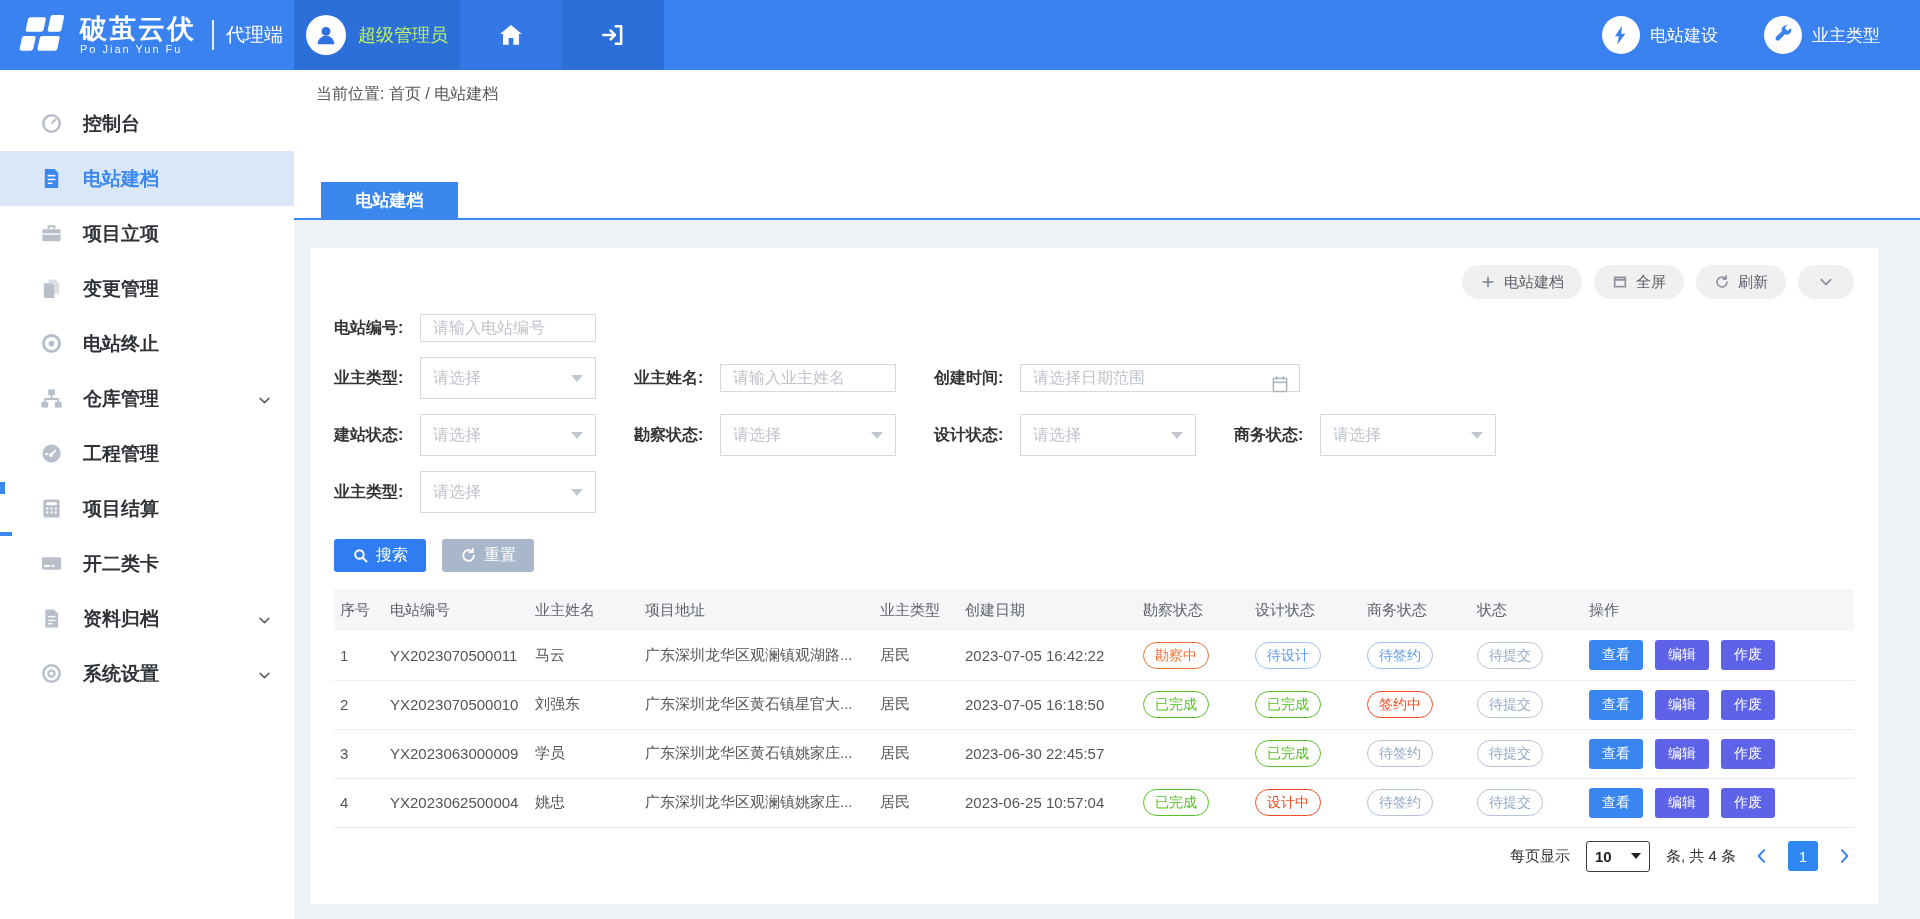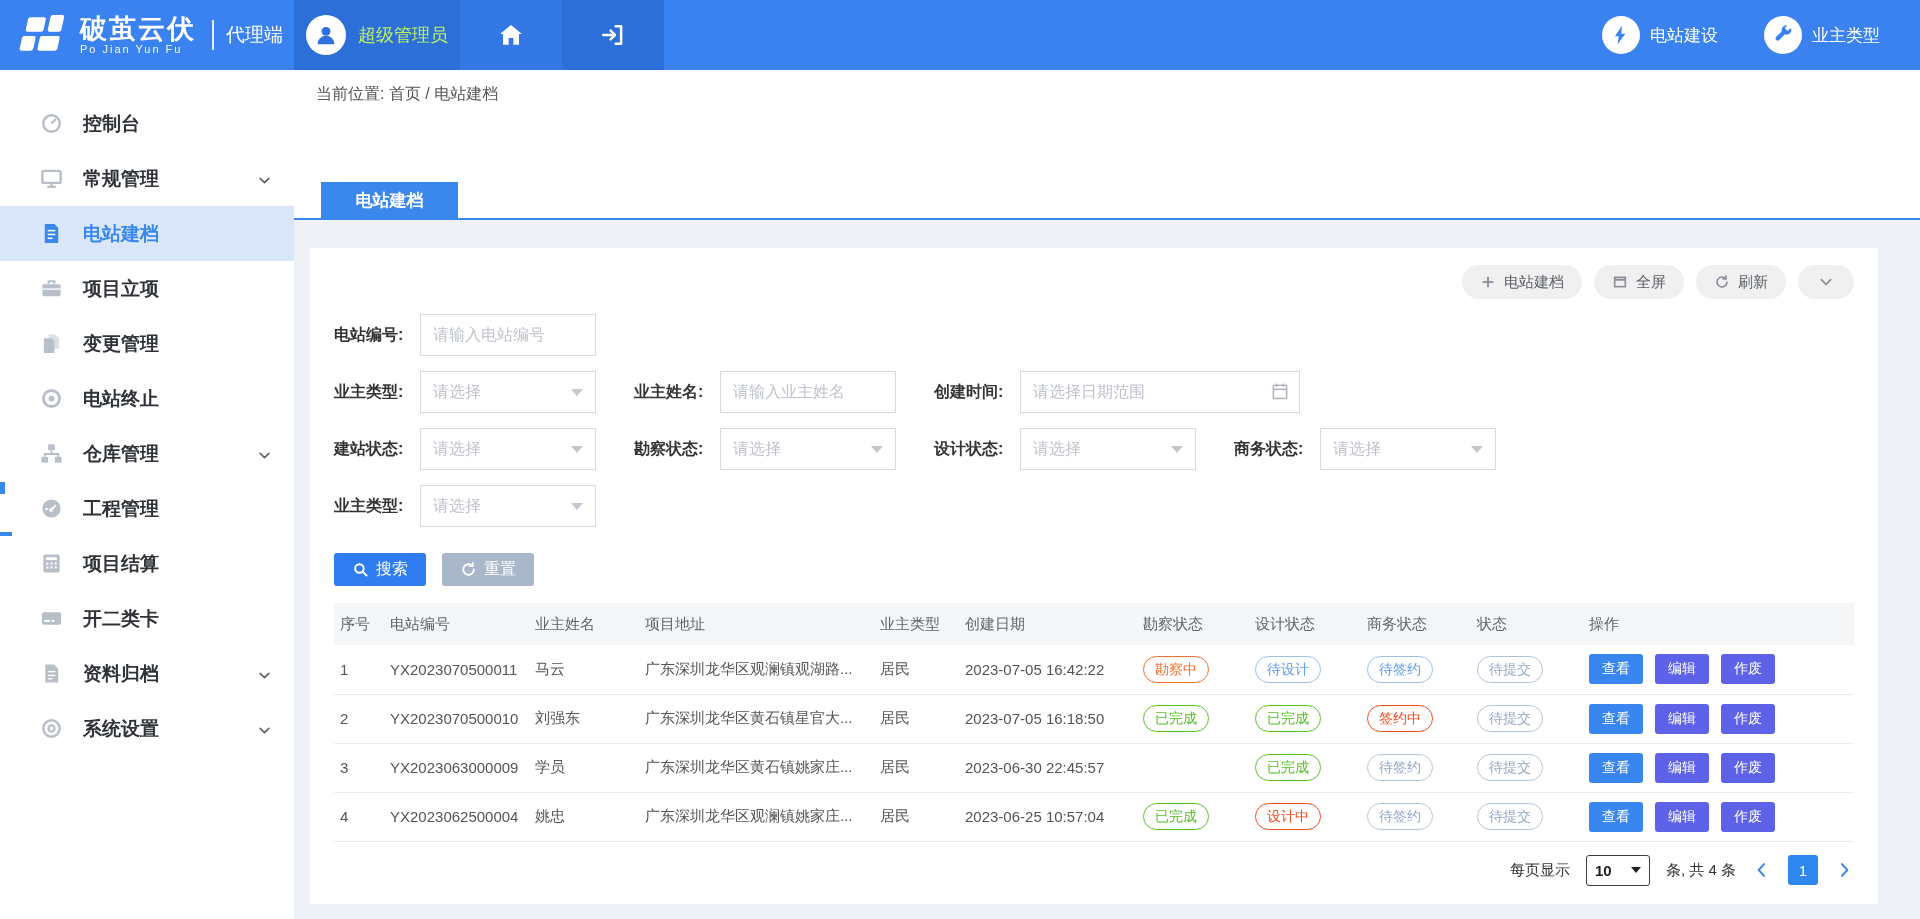--- a/index.html
+++ b/index.html
@@ -64,21 +64,21 @@
   .pillbtn .picon { width:16px; height:16px; display:inline-flex; color:#8a8f99; }
   .pillbtn .picon svg { width:16px; height:16px; }
   .pillbtn.icon-only { padding:0 20px; }
 
   
   #filter-rows { margin-top:10px; }
   .f-row { display:flex; margin-top:15px; align-items:center; }
   .f-group { display:flex; align-items:center; width:300px; flex:0 0 auto; }
   .f-group.grow { width:auto; }
   .f-label { width:86px; font-size:16px; font-weight:700; color:#333; flex:0 0 86px; }
-  .f-input input, .f-date input { height:42px; border:1px solid #d6d9de; background:#fff; padding:0 12px; font-size:16px; color:#333; outline:none; font-family:inherit; }
+  .f-input input, .f-date input { height:28px; border:1px solid #d6d9de; background:#fff; padding:0 12px; font-size:16px; color:#333; outline:none; font-family:inherit; }
   .f-input input { width:176px; }
   .f-date { position:relative; display:inline-flex; }
   .f-date input { width:280px; padding-right:40px; }
   .f-date .cal { position:absolute; right:10px; top:10px; width:20px; height:20px; }
   ::placeholder { color:#bfc3cb; }
   .f-select { width:176px; height:42px; border:1px solid #d6d9de; background:#fff; display:flex; align-items:center; justify-content:space-between; padding:0 12px; cursor:pointer; }
   .f-select .ph { font-size:16px; color:#bfc3cb; white-space:nowrap; overflow:hidden; }
   .caret { width:0; height:0; border-left:6px solid transparent; border-right:6px solid transparent; border-top:7px solid #c3c7cf; flex:0 0 auto; margin-left:6px; }
   .sel-group { display:flex; gap:10px; }
   .sel-group .f-select { width:172px; }
@@ -191,33 +191,20 @@
       <div class="side-mark mark2"></div>
       <ul id="sidebar-list">
           <li class="side-item">
             <span class="sicon">
               <svg viewBox="0 0 24 24">
                 <circle cx="12" cy="12" r="8.6" fill="none" stroke="currentColor" stroke-width="2.6"></circle>
                 <line x1="12" y1="12" x2="16.6" y2="7.4" stroke="currentColor" stroke-width="2.2"></line>
               </svg>
             </span>
             <span>控制台</span>
-          </li>
-          <li class="side-item">
-            <span class="sicon">
-              <svg viewBox="0 0 24 24">
-                <rect x="2.5" y="4" width="19" height="12.6" rx="1.5" fill="none" stroke="currentColor" stroke-width="2.5"></rect>
-                <line x1="12" y1="16.6" x2="12" y2="20" stroke="currentColor" stroke-width="2.5"></line>
-                <line x1="7.5" y1="20.7" x2="16.5" y2="20.7" stroke="currentColor" stroke-width="2.5"></line>
-              </svg>
-            </span>
-            <span>常规管理</span>
-            <span class="side-chevron"><svg viewBox="0 0 24 24">
-                <polyline points="5,8.5 12,15.5 19,8.5" fill="none" stroke="currentColor" stroke-width="2.6" stroke-linecap="round" stroke-linejoin="round"></polyline>
-              </svg></span>
           </li>
           <li class="side-item active">
             <span class="sicon">
               <svg viewBox="0 0 24 24">
                 <path d="M5 2h10l4 4v16H5z" fill="currentColor"></path>
                 <g stroke="#fff" stroke-width="1.6">
                   <line x1="8" y1="9" x2="16" y2="9"></line>
                   <line x1="8" y1="13" x2="16" y2="13"></line>
                   <line x1="8" y1="17" x2="13" y2="17"></line>
                 </g>

